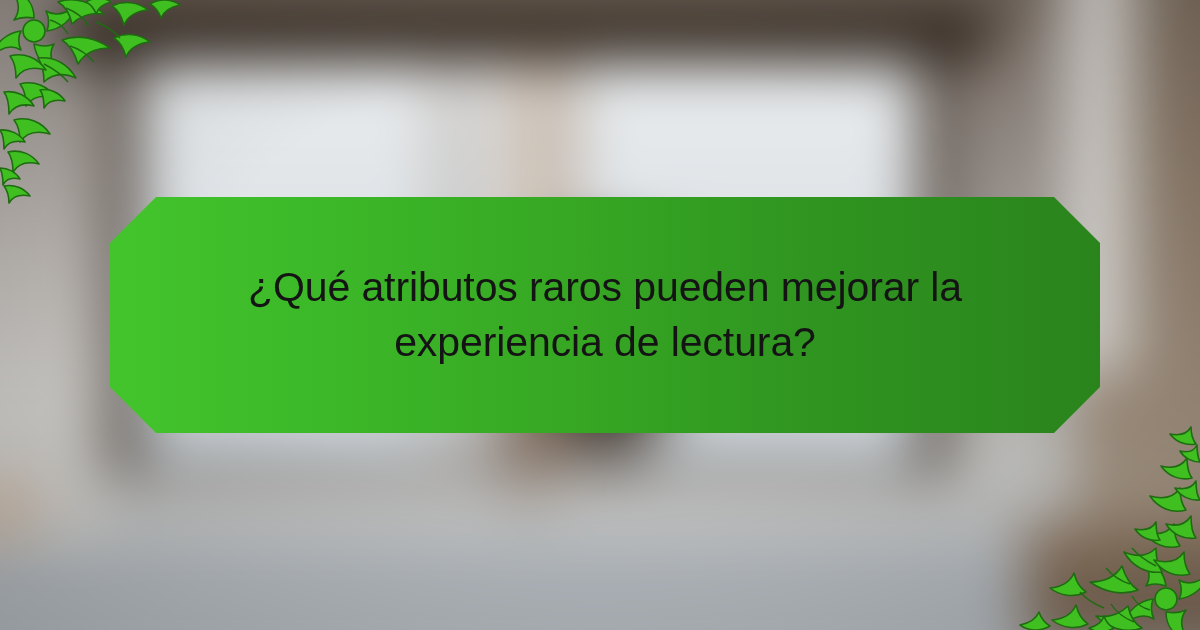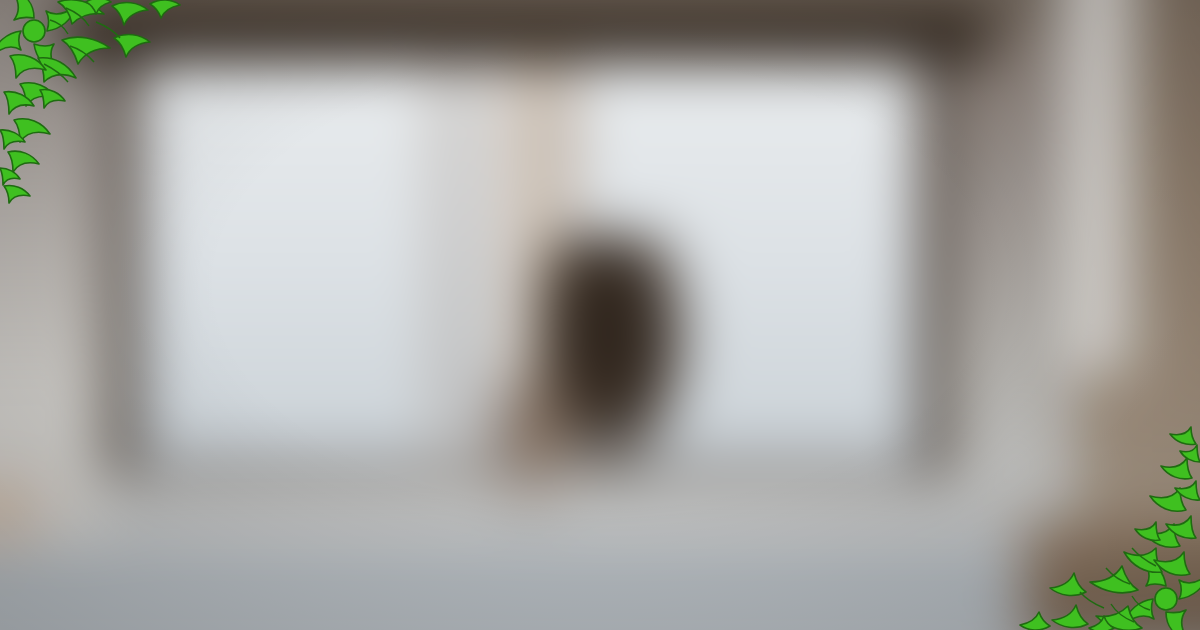--- a/index.html
+++ b/index.html
@@ -260,14 +260,17 @@
         <path d="M0 168 C8 168 16 172 20 179 C12 177 6 179 3 185 C3 178 2 172 0 168 Z"></path>
         <path d="M4 186 C14 184 24 188 30 196 C20 194 13 196 9 203 C9 195 7 190 4 186 Z"></path>
         <path d="M50 20 C58 22 64 27 68 34" fill="none" stroke="#1f6b11" stroke-width="1.4"></path>
         <path d="M96 22 C106 26 114 31 120 38" fill="none" stroke="#1f6b11" stroke-width="1.4"></path>
         <path d="M86 2 C94 -3 104 -3 111 2 C103 4 98 8 96 14 C94 8 90 4 86 2 Z"></path>
         <path d="M40 90 C50 88 60 93 65 101 C55 99 48 101 44 108 C44 100 43 94 40 90 Z"></path>
       </g>
     </svg>
   </div>
 
+  <div class="banner">
+    <h1 class="banner-title">¿Qué atributos raros pueden mejorar la experiencia de lectura?</h1>
+  </div>
 
 </div>
 
 </body></html>

